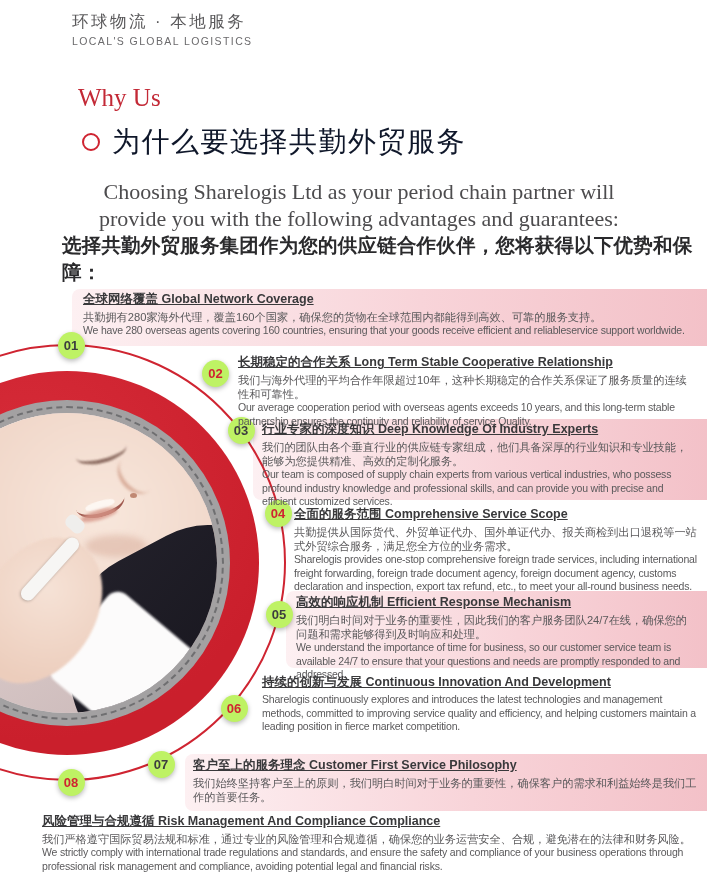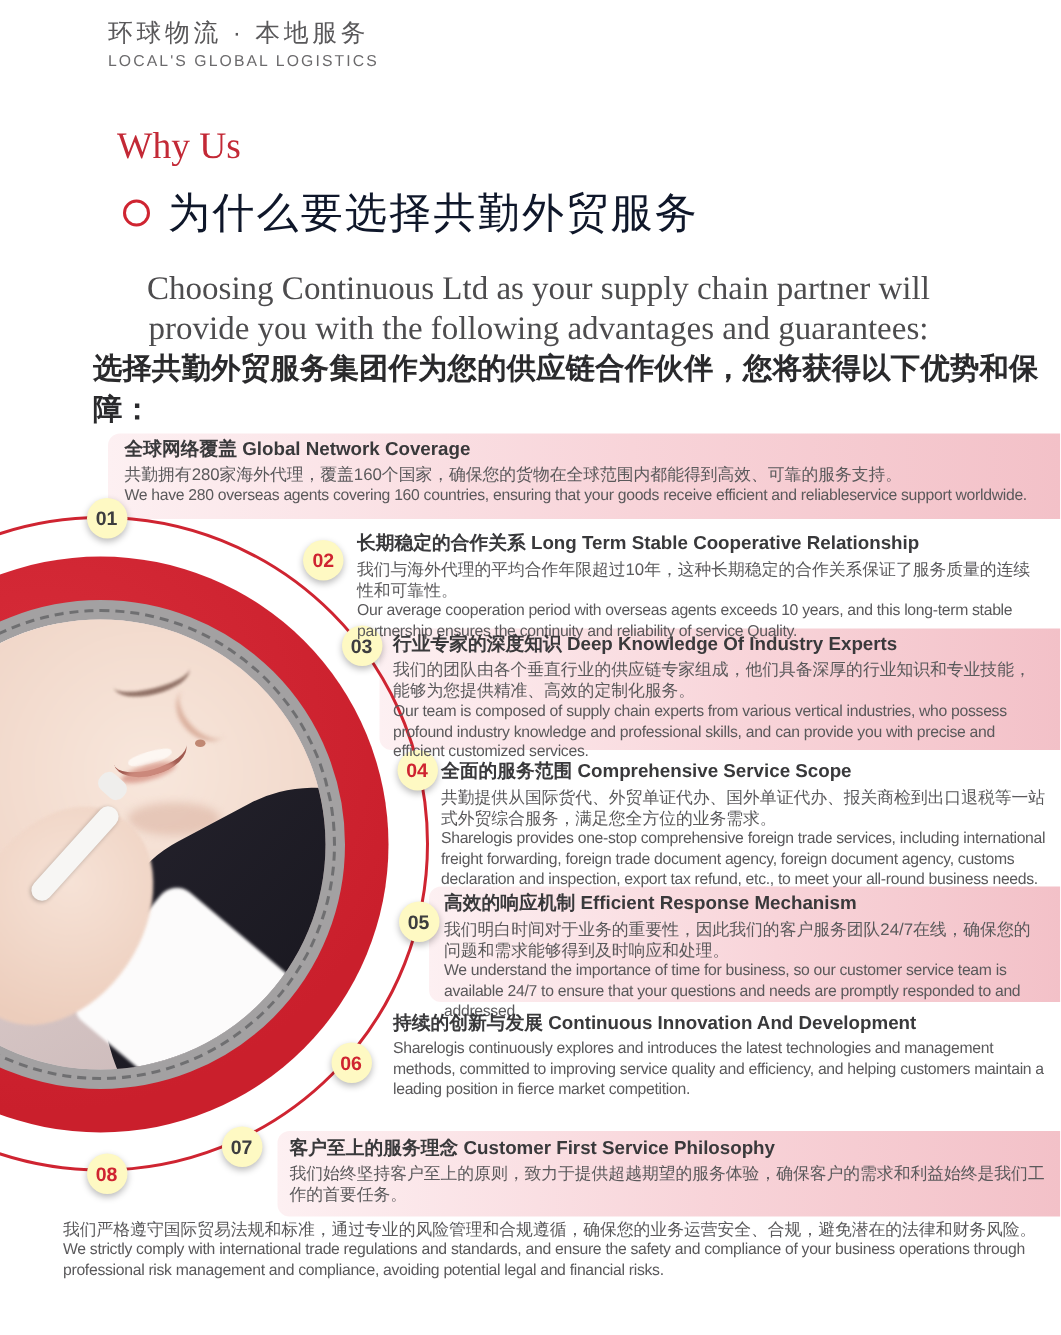--- a/index.html
+++ b/index.html
@@ -66,50 +66,50 @@
   .ph-collar{left:150px;top:196px;width:112px;height:112px;background:#fcfbfb;border-radius:14px;
          transform:rotate(40deg);filter:blur(1px);}
   .ph-hand{left:66px;top:120px;width:112px;height:156px;border-radius:48% 52% 50% 50%;
          background:radial-gradient(circle at 45% 35%, #f6e2d6 0%, #eccdbc 80%);transform:rotate(34deg);filter:blur(1px);}
   .ph-mic{left:126px;top:116px;width:14px;height:80px;background:#f7f6f4;border-radius:7px;
          transform:rotate(42deg);box-shadow:0 1px 3px rgba(0,0,0,0.25);}
   .ph-mic-tip{left:148px;top:104px;width:20px;height:14px;background:#efeeec;border-radius:6px;
          transform:rotate(42deg);}
 
   
-  .badge{position:absolute;width:27px;height:27px;border-radius:50%;background:#fef9c3;
+  .badge{position:absolute;width:27px;height:27px;border-radius:50%;background:#bef264;
          box-shadow:0 2px 5px rgba(0,0,0,0.28);display:flex;align-items:center;justify-content:center;
          font-size:13px;font-weight:bold;}
   .badge-dark{color:#3d3d3f;}
   .badge-red{color:#cf2431;}
 
   
   .sec{position:absolute;}
-  .sec-title{font-size:12.5px;font-weight:bold;color:#39393b;margin-bottom:2px;}
+  .sec-title{font-size:12.5px;font-weight:bold;color:#39393b;margin-bottom:2px;text-decoration:underline;}
   .sec-zh{font-size:11.2px;color:#5a595b;line-height:14px;}
   .sec-en{font-size:10.5px;color:#5a595b;line-height:13.5px;letter-spacing:-0.2px;}
 </style>
 </head>
 <body>
 
 <div class="page">
 
   <div class="brand">
     <div class="brand-zh">环球物流 · 本地服务</div>
     <div class="brand-en">LOCAL'S GLOBAL LOGISTICS</div>
   </div>
 
   <div class="eyebrow">Why Us</div>
   <div class="hero-row">
     <span class="ring-bullet"></span>
     <span class="hero-title">为什么要选择共勤外贸服务</span>
   </div>
 
   <div class="intro-en">
-    <span>Choosing Continuous Ltd  as your supply chain partner will</span><br>
+    <span>Choosing Sharelogis Ltd  as your period chain partner will</span><br>
     <span>provide you with the following advantages and guarantees:</span>
   </div>
   <div class="intro-zh">选择共勤外贸服务集团作为您的供应链合作伙伴，您将获得以下优势和保障：</div>
 
   <div class="band band-1"></div>
   <div class="band band-3"></div>
   <div class="band band-5"></div>
   <div class="band band-7"></div>
 
   <div class="arc"></div>
@@ -173,21 +173,22 @@
     <div class="sec-en">We understand the importance of time for business, so our customer service team is available 24/7 to ensure that your questions and needs are promptly responded to and addressed.</div>
   </div>
 
   <div class="sec" style="left:262px;top:674px;width:436px;">
     <div class="sec-title">持续的创新与发展 Continuous Innovation And Development</div>
     <div class="sec-en">Sharelogis continuously explores and introduces the latest technologies and management methods, committed to improving service quality and efficiency, and helping customers maintain a leading position in fierce market competition.</div>
   </div>
 
   <div class="sec" style="left:193px;top:757px;width:506px;">
     <div class="sec-title">客户至上的服务理念 Customer First Service Philosophy</div>
-    <div class="sec-zh">我们始终坚持客户至上的原则，致力于提供超越期望的服务体验，确保客户的需求和利益始终是我们工作的首要任务。</div>
+    <div class="sec-zh">我们始终坚持客户至上的原则，我们明白时间对于业务的重要性，确保客户的需求和利益始终是我们工作的首要任务。</div>
   </div>
 
   <div class="sec" style="left:42px;top:813px;width:655px;">
+    <div class="sec-title">风险管理与合规遵循 Risk Management And Compliance Compliance</div>
     <div class="sec-zh">我们严格遵守国际贸易法规和标准，通过专业的风险管理和合规遵循，确保您的业务运营安全、合规，避免潜在的法律和财务风险。</div>
     <div class="sec-en">We strictly comply with international trade regulations and standards, and ensure the safety and compliance of your business operations through professional risk management and compliance, avoiding potential legal and financial risks.</div>
   </div>
 
 </div>
 
 </body></html>

